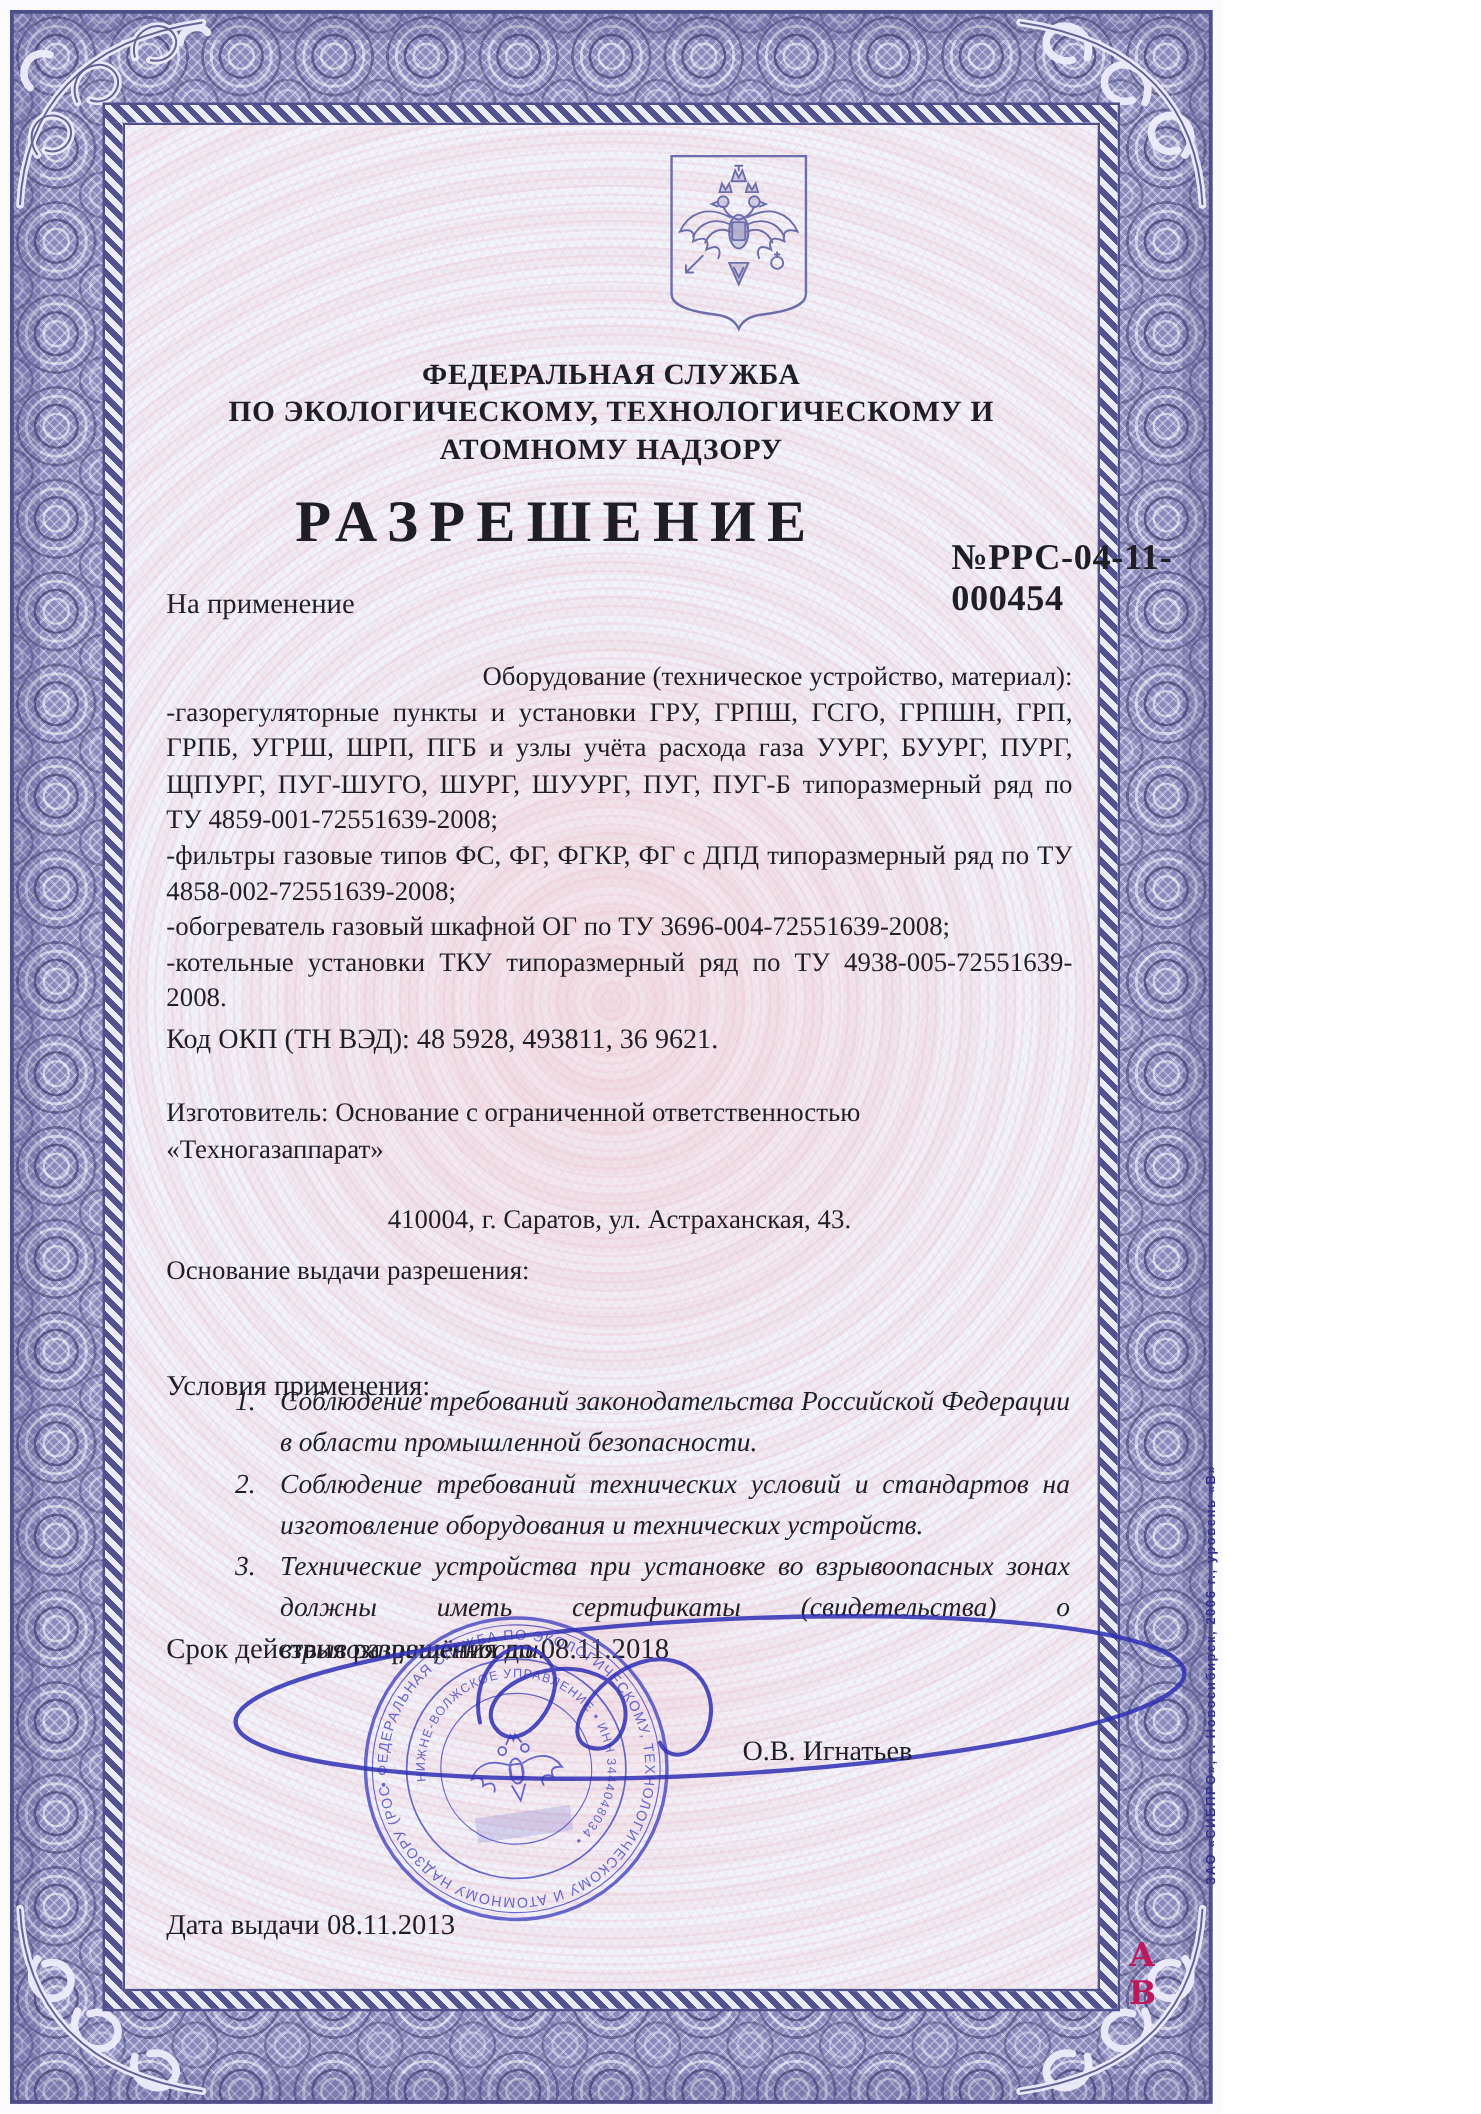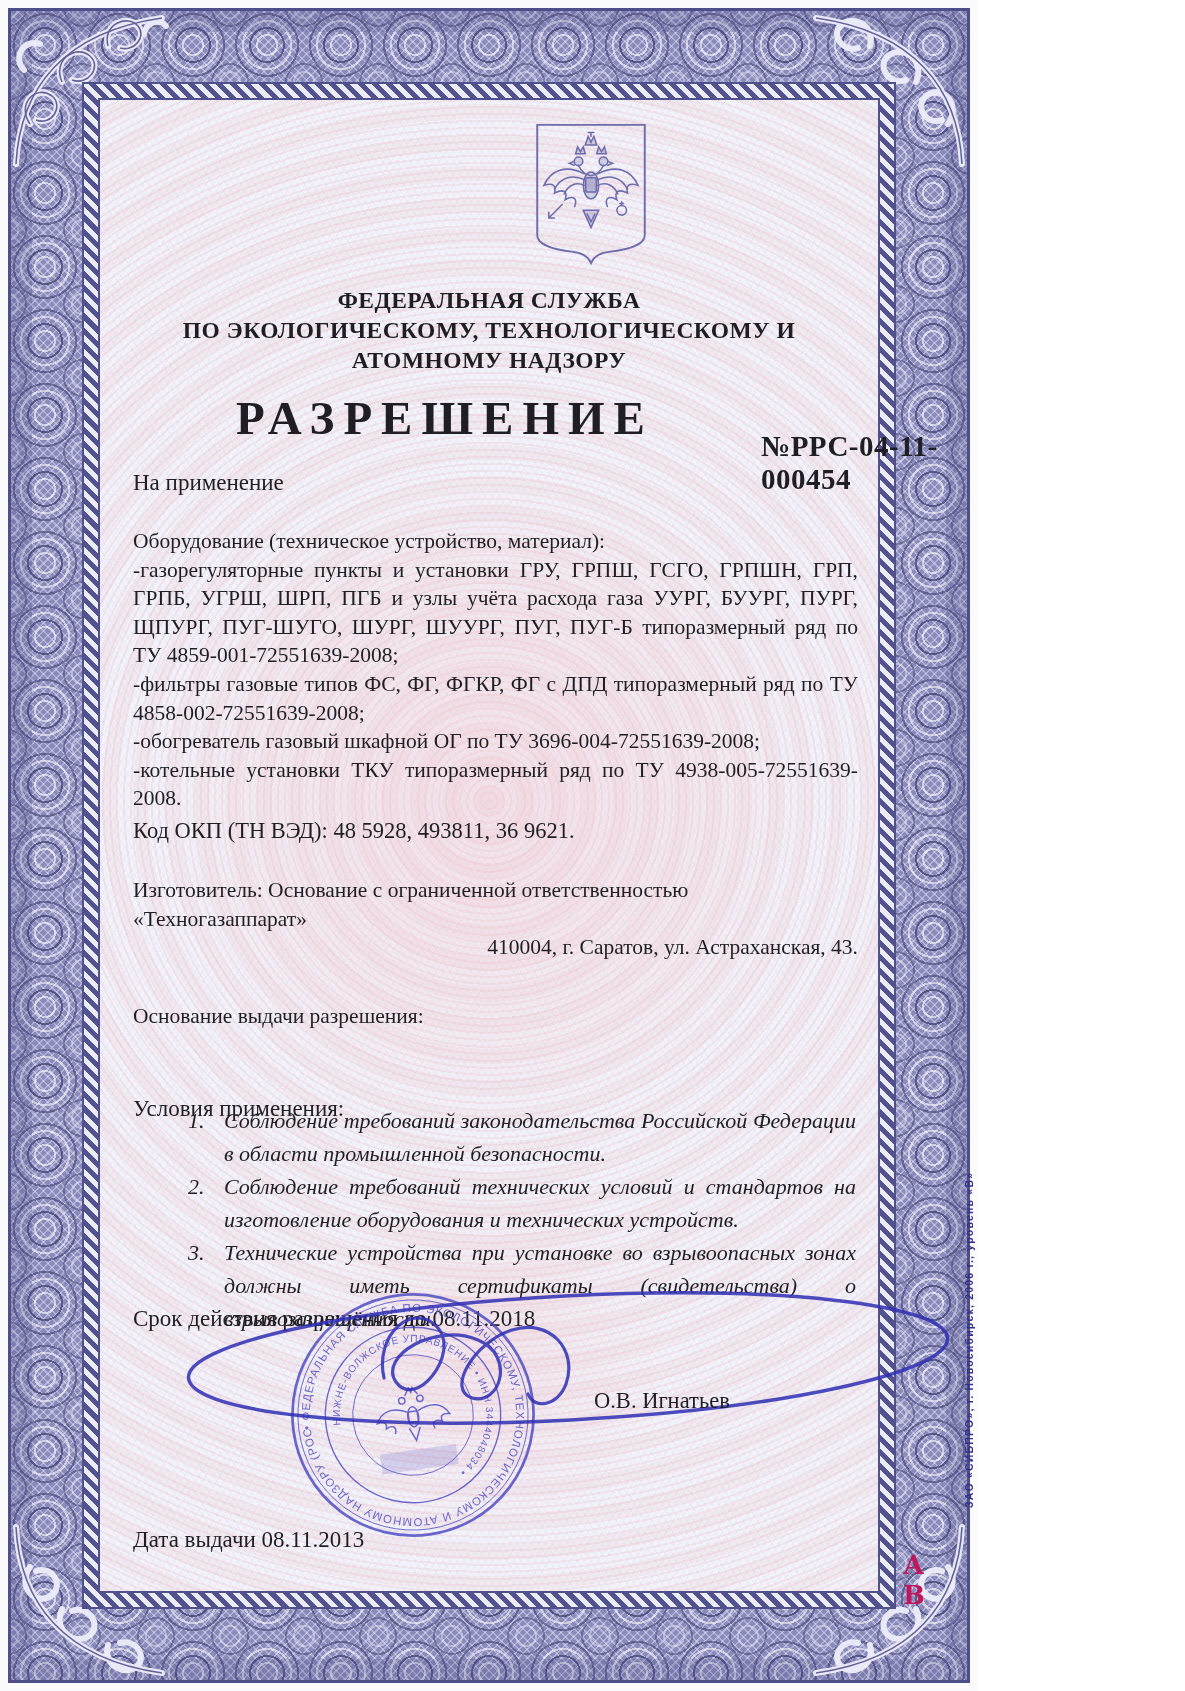--- a/index.html
+++ b/index.html
@@ -164,32 +164,32 @@
     <div>ФЕДЕРАЛЬНАЯ СЛУЖБА</div>
     <div>ПО ЭКОЛОГИЧЕСКОМУ, ТЕХНОЛОГИЧЕСКОМУ И АТОМНОМУ НАДЗОРУ</div>
   </div>
 
   <div class="abs title" style="top:391px;">РАЗРЕШЕНИЕ</div>
   <div class="abs number" style="left:733px; top:430px;margin-left:28px;">№РРС-04-11-000454</div>
 
   <div class="abs label-txt" style="left:133px; top:470px; font-size:23px;">На применение</div>
 
   <div class="abs body-txt" style="left:133px; right:120px; top:527px;">
-    <div style="text-align:left;">Оборудование  (техническое устройство, материал):</div>
+    <div style="text-align:right;">Оборудование  (техническое устройство, материал):</div>
     <div>-газорегуляторные пункты и установки ГРУ, ГРПШ, ГСГО, ГРПШН, ГРП, ГРПБ, УГРШ, ШРП, ПГБ и узлы учёта расхода газа УУРГ, БУУРГ, ПУРГ, ЩПУРГ, ПУГ-ШУГО, ШУРГ, ШУУРГ, ПУГ, ПУГ-Б типоразмерный ряд по ТУ 4859-001-72551639-2008;</div>
     <div>-фильтры газовые типов ФС, ФГ, ФГКР, ФГ с ДПД  типоразмерный ряд по ТУ 4858-002-72551639-2008;</div>
     <div>-обогреватель газовый шкафной ОГ по ТУ 3696-004-72551639-2008;</div>
     <div>-котельные установки ТКУ типоразмерный ряд по ТУ 4938-005-72551639-2008.</div>
   </div>
 
   <div class="abs label-txt" style="left:133px; top:818px;">Код ОКП (ТН ВЭД):  48 5928, 493811, 36 9621.</div>
 
   <div class="abs body-txt" style="left:133px; right:120px; top:876px;">
     <div style="text-align:left;">Изготовитель:  Основание с ограниченной ответственностью «Техногазаппарат»</div>
-    <div style="text-align:right;">410004, г. Саратов, ул. Астраханская, 43.</div>
+    <div style="text-align:center;margin-top:28px;">410004, г. Саратов, ул. Астраханская, 43.</div>
   </div>
 
   <div class="abs body-txt" style="left:133px; right:120px; top:960px;margin-top:42px;">
     <div style="text-align:left;">Основание выдачи разрешения:</div>
   </div>
 
   <div class="abs label-txt" style="left:133px; top:1076px; font-size:23px;margin-top:20px;">Условия применения:</div>
   <ol class="abs cond-list" style="left:152px; right:122px; top:1104px;font-style:italic;">
     <li>Соблюдение требований законодательства Российской Федерации в области промышленной безопасности.</li>
     <li>Соблюдение требований технических условий и стандартов на изготовление оборудования и технических устройств.</li>

